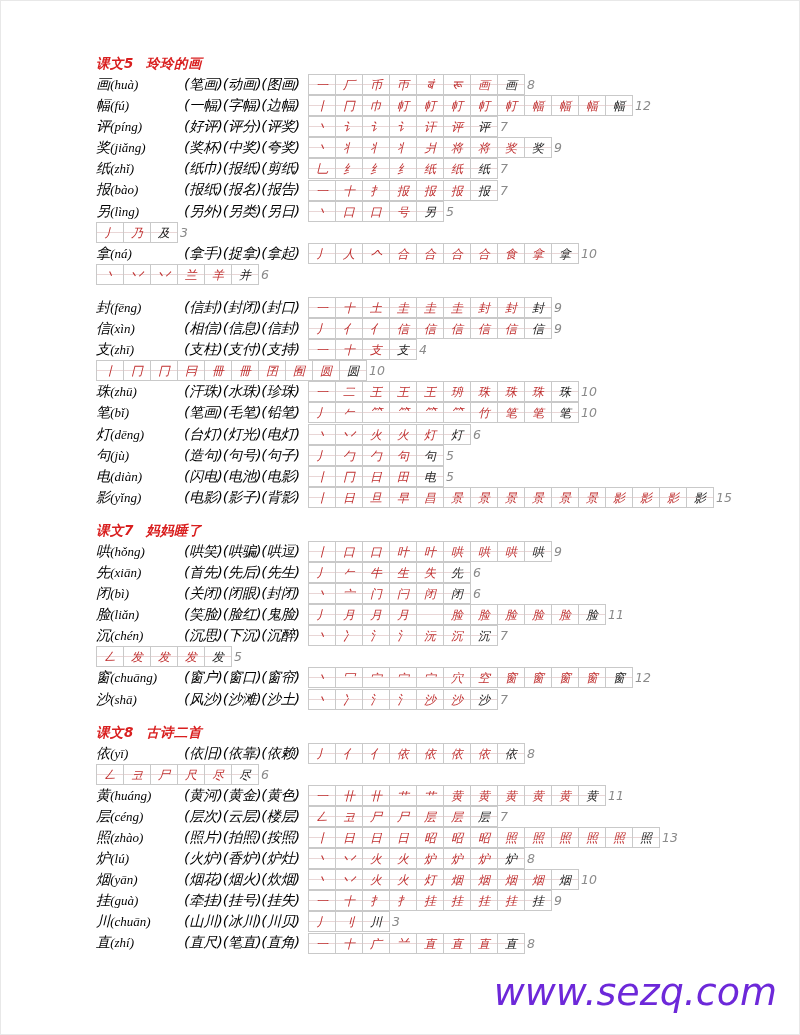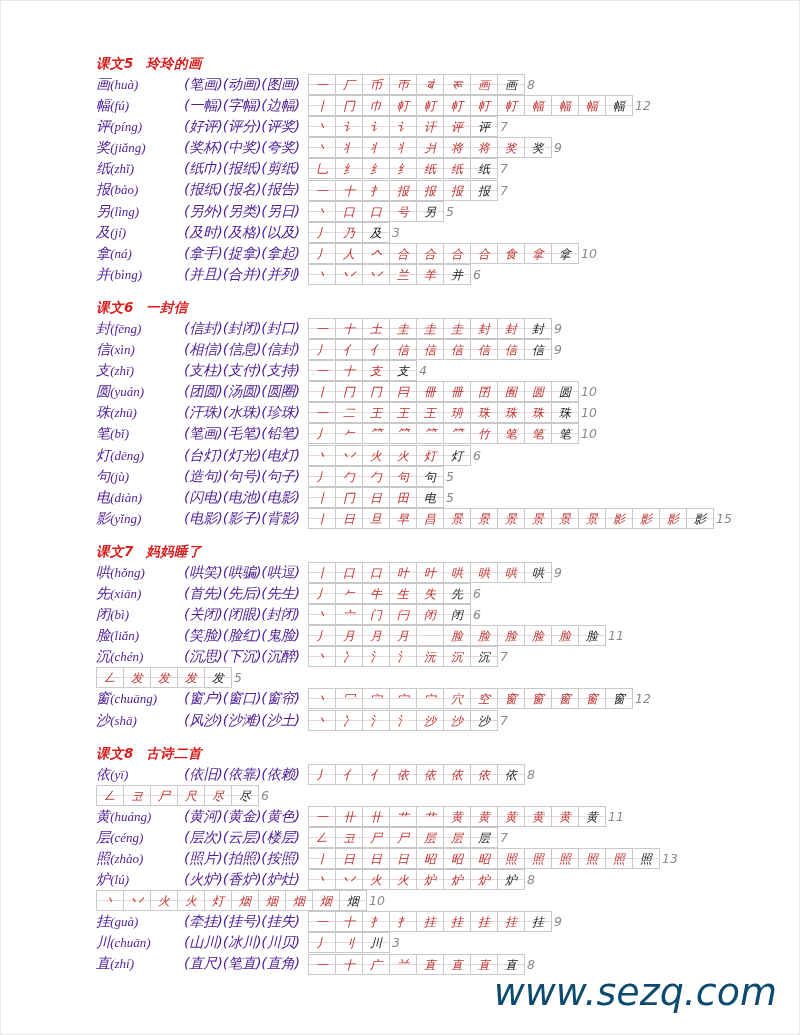--- a/index.html
+++ b/index.html
@@ -44,21 +44,21 @@
     display: flex;
     align-items: flex-start;
     height: 21.1px;
   }
   .textcol {
     width: 212px;
     flex: 0 0 212px;
     display: flex;
     align-items: flex-end;
     font-size: 14.2px;
-    color: #4c1d95;
+    color: #000000;
     white-space: nowrap;
     overflow: hidden;
     line-height: 21px;
   }
   .hz {
     font-family: "DejaVu Sans", "Liberation Sans", sans-serif;
     font-size: 14.2px;
   }
   .headword {
     width: 88px;
@@ -126,21 +126,21 @@
     margin-left: 2px;
     line-height: 19px;
   }
 
   .watermark {
     position: absolute;
     right: 22px;
     bottom: 20px;
     font-family: "DejaVu Sans", "Liberation Sans", sans-serif;
     font-size: 38px;
-    color: #0c4a6e;
+    color: #6d28d9;
     letter-spacing: 0px;
     white-space: nowrap;
   }
 </style>
 </head>
 <body>
 
 <div class="page">
   <div class="sheet" id="sheet">
       <div class="lesson">
@@ -409,28 +409,20 @@
                 <span class="glyph part">号</span>
               </div>
               <div class="cell">
                 <span class="glyph">另</span>
               </div>
             </div>
             <span class="strokecount">5</span>
           </div>
         </div>
         <div class="row">
-          <div class="textcol">
-            <span class="headword"><span class="hz">及</span><span class="py">(jí)</span></span>
-            <span class="words">
-              <span class="word">(及时)</span>
-              <span class="word">(及格)</span>
-              <span class="word">(以及)</span>
-            </span>
-          </div>
           <div class="gridcol">
             <div class="cells">
               <div class="cell">
                 <span class="glyph part">丿</span>
               </div>
               <div class="cell">
                 <span class="glyph part">乃</span>
               </div>
               <div class="cell">
                 <span class="glyph">及</span>
@@ -478,28 +470,20 @@
                 <span class="glyph part">拿</span>
               </div>
               <div class="cell">
                 <span class="glyph">拿</span>
               </div>
             </div>
             <span class="strokecount">10</span>
           </div>
         </div>
         <div class="row">
-          <div class="textcol">
-            <span class="headword"><span class="hz">并</span><span class="py">(bìng)</span></span>
-            <span class="words">
-              <span class="word">(并且)</span>
-              <span class="word">(合并)</span>
-              <span class="word">(并列)</span>
-            </span>
-          </div>
           <div class="gridcol">
             <div class="cells">
               <div class="cell">
                 <span class="glyph part">丶</span>
               </div>
               <div class="cell">
                 <span class="glyph part">丷</span>
               </div>
               <div class="cell">
                 <span class="glyph part">丷</span>
@@ -512,21 +496,20 @@
               </div>
               <div class="cell">
                 <span class="glyph">并</span>
               </div>
             </div>
             <span class="strokecount">6</span>
           </div>
         </div>
       </div>
       <div class="lesson">
-        <div class="lesson-title"><span class="tnum">课文6</span><span class="tname">一封信</span></div>
         <div class="row">
           <div class="textcol">
             <span class="headword"><span class="hz">封</span><span class="py">(fēng)</span></span>
             <span class="words">
               <span class="word">(信封)</span>
               <span class="word">(封闭)</span>
               <span class="word">(封口)</span>
             </span>
           </div>
           <div class="gridcol">
@@ -625,28 +608,20 @@
                 <span class="glyph part">支</span>
               </div>
               <div class="cell">
                 <span class="glyph">支</span>
               </div>
             </div>
             <span class="strokecount">4</span>
           </div>
         </div>
         <div class="row">
-          <div class="textcol">
-            <span class="headword"><span class="hz">圆</span><span class="py">(yuán)</span></span>
-            <span class="words">
-              <span class="word">(团圆)</span>
-              <span class="word">(汤圆)</span>
-              <span class="word">(圆圈)</span>
-            </span>
-          </div>
           <div class="gridcol">
             <div class="cells">
               <div class="cell">
                 <span class="glyph part">丨</span>
               </div>
               <div class="cell">
                 <span class="glyph part">冂</span>
               </div>
               <div class="cell">
                 <span class="glyph part">冂</span>
@@ -1461,20 +1436,28 @@
                 <span class="glyph part">炉</span>
               </div>
               <div class="cell">
                 <span class="glyph">炉</span>
               </div>
             </div>
             <span class="strokecount">8</span>
           </div>
         </div>
         <div class="row">
+          <div class="textcol">
+            <span class="headword"><span class="hz">烟</span><span class="py">(yān)</span></span>
+            <span class="words">
+              <span class="word">(烟花)</span>
+              <span class="word">(烟火)</span>
+              <span class="word">(炊烟)</span>
+            </span>
+          </div>
           <div class="gridcol">
             <div class="cells">
               <div class="cell">
                 <span class="glyph part">丶</span>
               </div>
               <div class="cell">
                 <span class="glyph part">丷</span>
               </div>
               <div class="cell">
                 <span class="glyph part">火</span>

